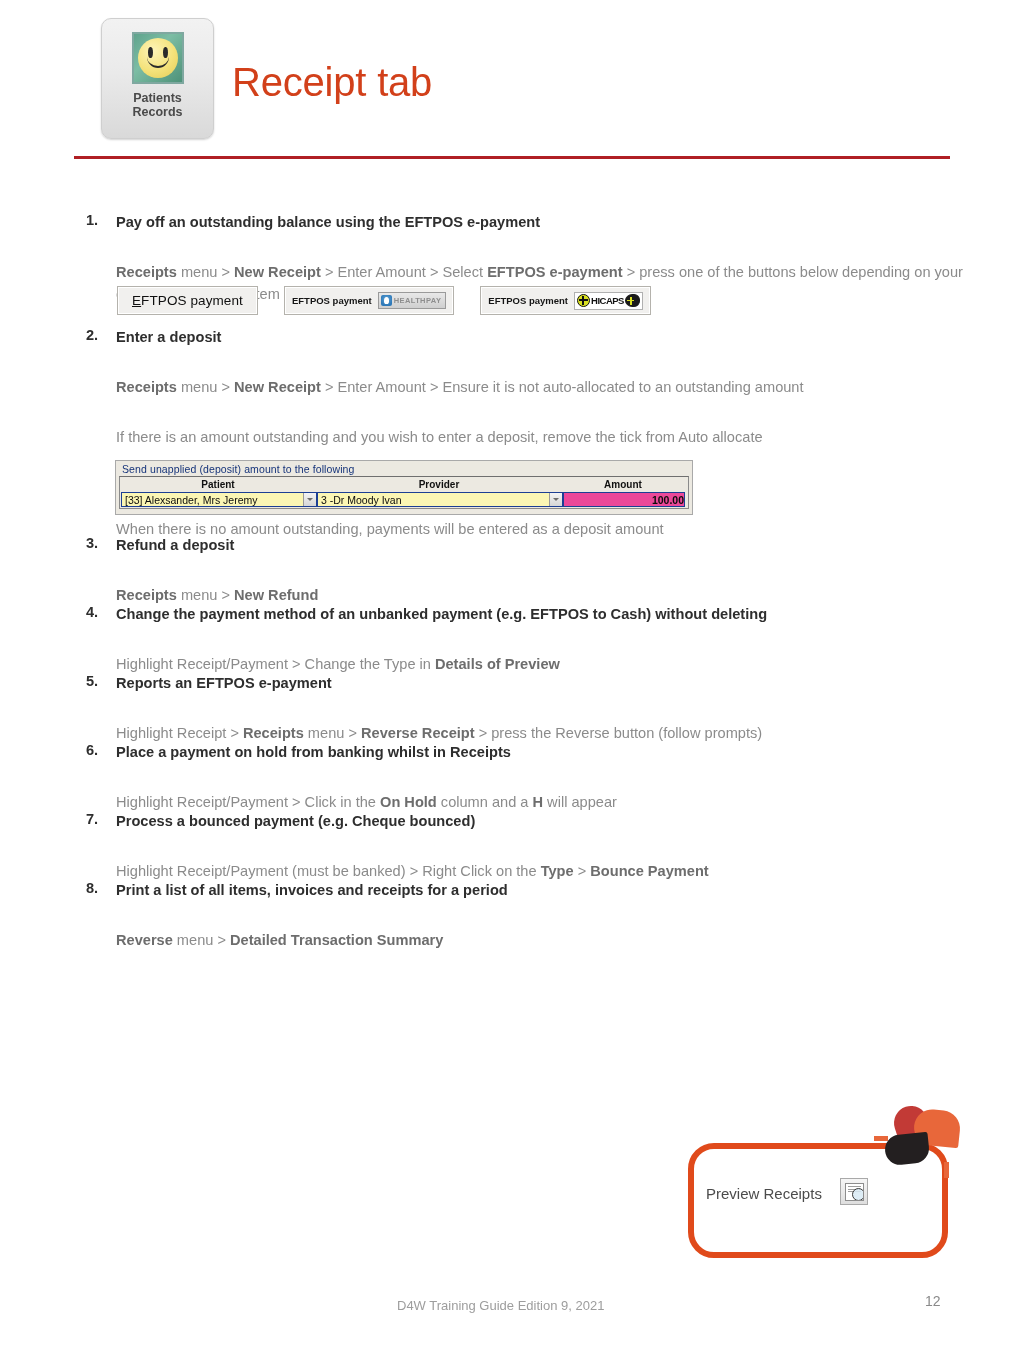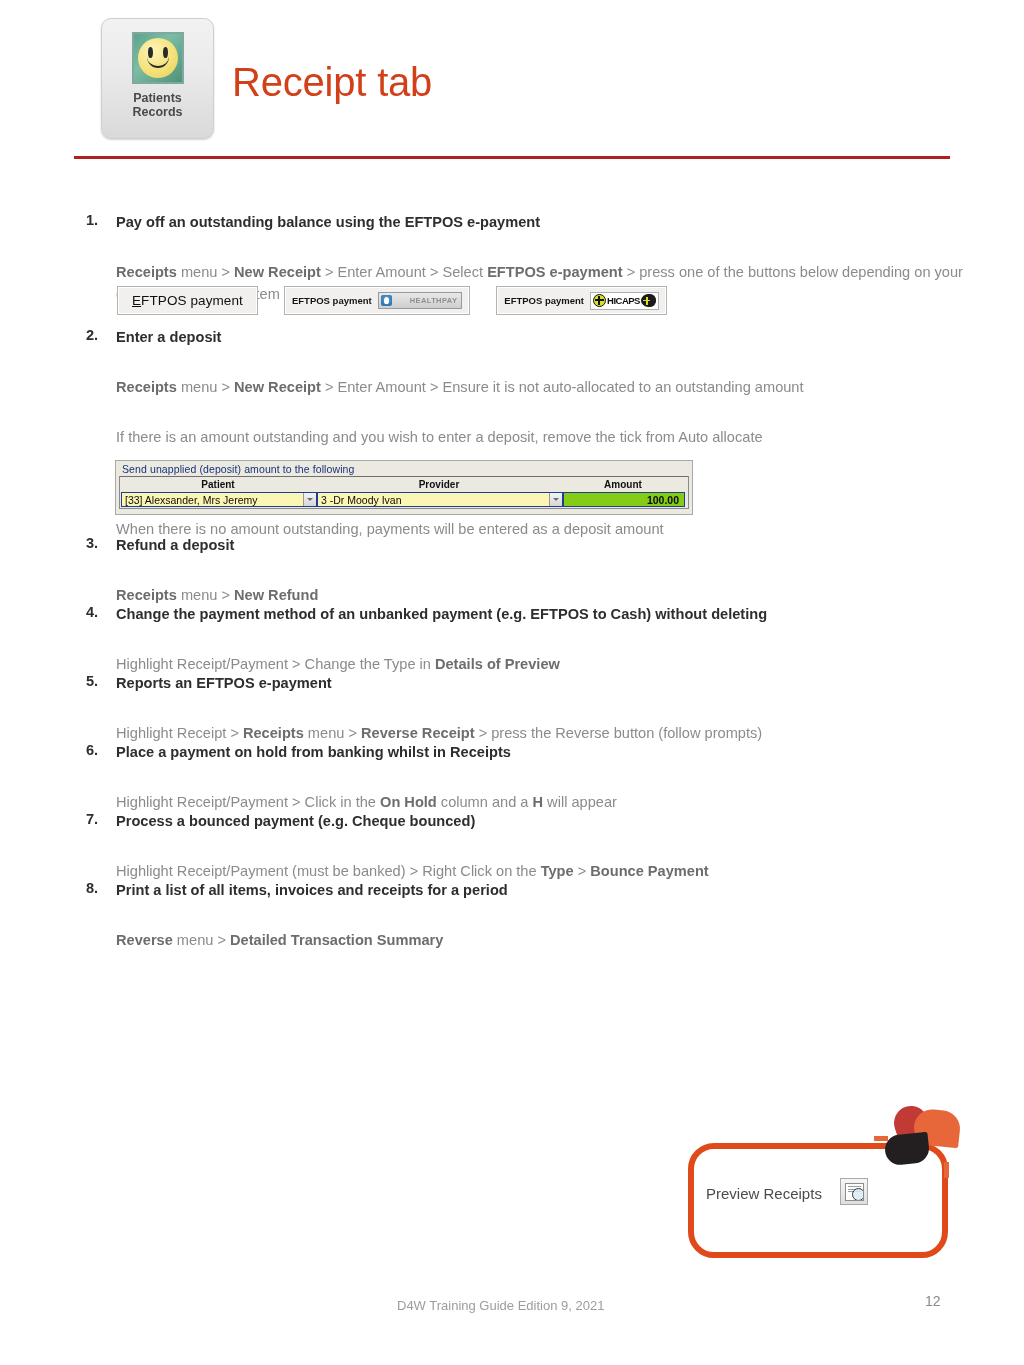--- a/index.html
+++ b/index.html
@@ -106,21 +106,21 @@
     height:29px; padding:0 7px;
     background:#f1f0ee; border:1px solid #b4b2ac;
     box-shadow:inset 0 0 0 1px #ffffff;
     white-space:nowrap;
   }
   .btn-brand .lbl {
     font-size:9.5px; font-weight:bold; color:#151515;
     font-family:"Liberation Sans", sans-serif;
   }
   .healthpay-chip {
-    display:inline-flex; align-items:center; gap:18px;
+    display:inline-flex; align-items:center; gap:2px;
     background:linear-gradient(to bottom,#e8e8e8,#cfcfcf);
     border:1px solid #9a9a9a; padding:1px 4px 1px 2px; height:17px;
   }
   .healthpay-chip .hp-mark {
     width:11px; height:11px; border-radius:2px;
     background:radial-gradient(circle at 50% 40%, #5fa5d8 0%, #2f79b8 70%);
     position:relative; flex:none;
   }
   .healthpay-chip .hp-mark:after{
     content:""; position:absolute; left:3px; top:2px; width:5px; height:7px;
@@ -200,23 +200,23 @@
     width:13px; height:100%;
     background:linear-gradient(to bottom,#f4f4f4,#d6d6d6);
     border-left:1px solid #9a9a9a;
     display:flex; align-items:center; justify-content:center; flex:none;
   }
   .combo .arrow i {
     width:0; height:0; border-left:3px solid transparent; border-right:3px solid transparent;
     border-top:3.5px solid #6d6d6d; display:block;
   }
   .amount-cell {
-    background:#84cc16; border:1px solid #1c3f94; height:100%;
+    background:#ec4899; border:1px solid #1c3f94; height:100%;
     display:flex; align-items:center; justify-content:flex-end;
-    padding-right:5px; font-size:10.5px; font-weight:bold; color:#0b0b0b;
+    font-size:10.5px; font-weight:bold; color:#0b0b0b;
   }
 
   
   #callout {
     position:absolute; left:688px; top:1143px;
     width:260px; height:115px;
     border:6px solid #e04a1b; border-radius:26px;
     background:#ffffff;
   }
   #callout-text {

